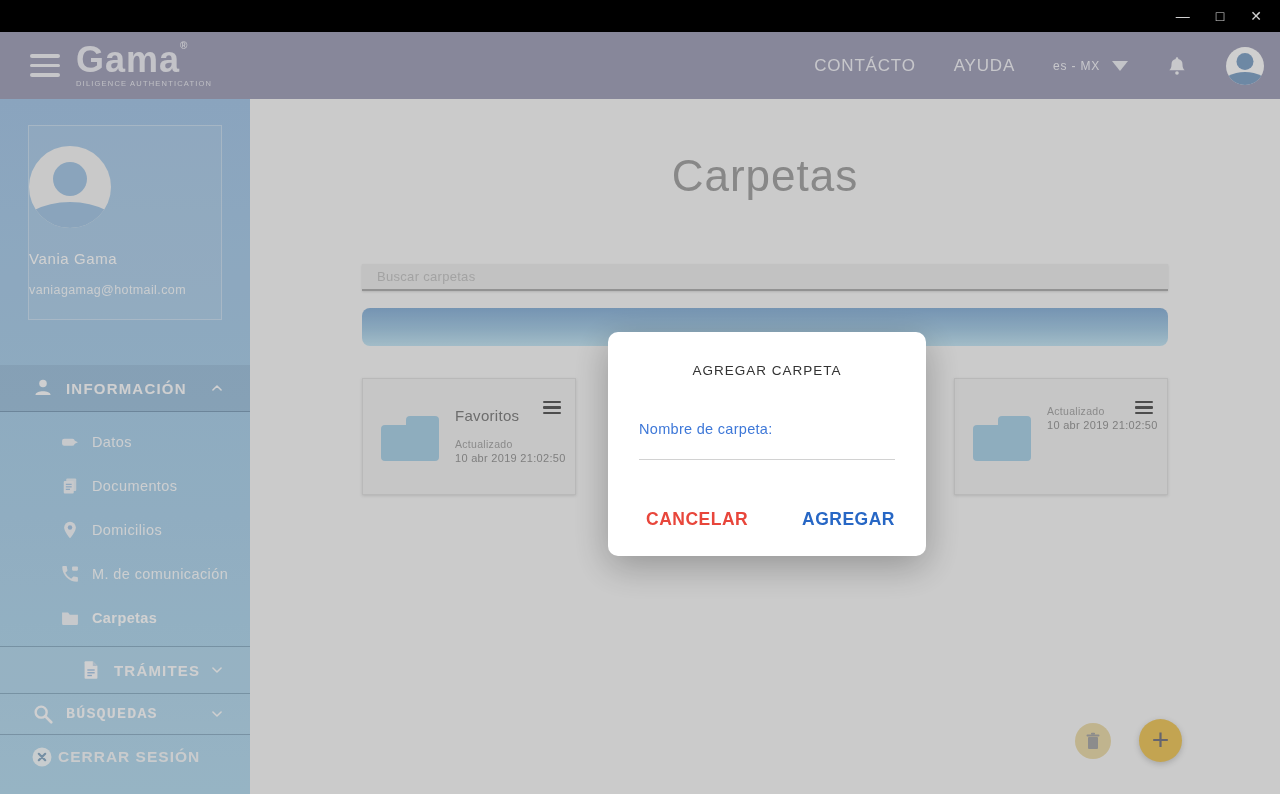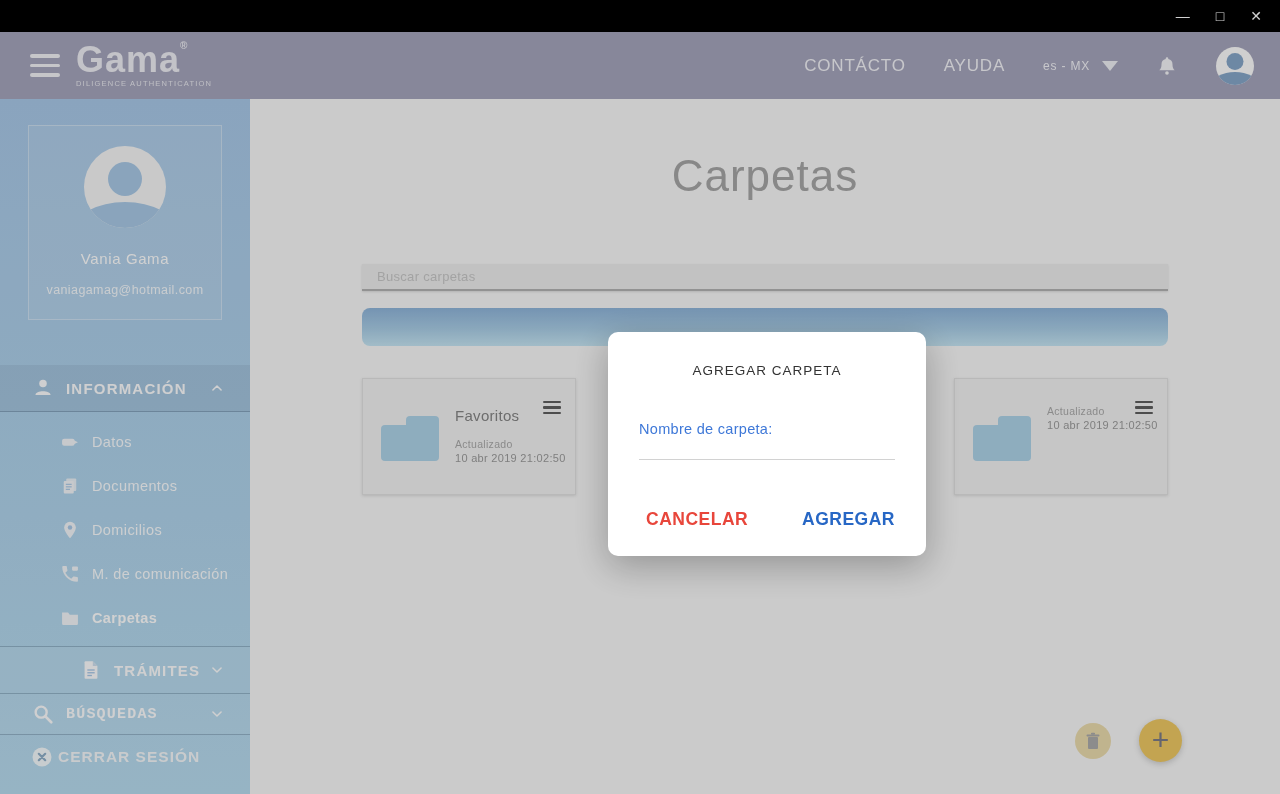--- a/index.html
+++ b/index.html
@@ -15,35 +15,35 @@
 
   
   .header { position:absolute; left:0; top:32px; width:1280px; height:67px;
     background:#a5a5bc; display:flex; align-items:center; z-index:4; }
   .hamburger { margin-left:30px; width:30px; display:flex; flex-direction:column; gap:6px; }
   .hamburger span { height:3.5px; background:#f2f2f6; border-radius:2px; }
   .logo { margin-left:16px; color:#eeeef4; position:relative; }
   .logo .logo-title { font-size:36px; font-weight:700; letter-spacing:1px; line-height:0.95; }
   .logo .reg { font-size:10px; vertical-align:top; position:relative; top:-2px; }
   .logo .logo-sub { font-size:7.5px; letter-spacing:1.2px; margin-top:1px; color:#e8e8ef; }
-  .header-right { margin-left:auto; display:flex; align-items:center; gap:38px; padding-right:26px; }
+  .header-right { margin-left:auto; display:flex; align-items:center; gap:38px; padding-right:16px; }
   .hnav { color:#f3f3f8; font-size:17px; letter-spacing:0.8px; }
   .lang { display:flex; align-items:center; gap:12px; color:#f3f3f8; font-size:12px; letter-spacing:0.8px; }
   .lang-caret { width:0; height:0; border-left:8px solid transparent;
     border-right:8px solid transparent; border-top:10px solid #eef0f4; }
   .bell { width:22px; height:24px; }
   .header-avatar { width:38px; height:38px; border-radius:50%; background:#fdfdfd;
     overflow:hidden; position:relative; }
 
   
   .sidebar { position:absolute; left:0; top:99px; width:250px; height:695px;
     background:linear-gradient(180deg,#a9c9e8 0%, #b0d4ec 60%, #b8dcef 100%); z-index:3; }
   .profile-card { margin:26px auto 0; width:194px; height:195px;
     background:rgba(255,255,255,0.08); border:1px solid rgba(255,255,255,0.35);
-    display:flex; flex-direction:column; align-items:center; }
+    display:flex; flex-direction:column; align-items:flex-start; }
   .profile-avatar { margin-top:20px; width:82px; height:82px; border-radius:50%;
     background:#f6f6f6; position:relative; overflow:hidden; }
   .pa-head { position:absolute; left:50%; top:16px; transform:translateX(-50%);
     width:34px; height:34px; border-radius:50%; background:#a9c9e6; }
   .pa-body { position:absolute; left:-10px; bottom:-30px; width:102px; height:56px;
     border-radius:50%; background:#a9c9e6; }
   .profile-name { margin-top:22px; color:#fff; font-size:15px; letter-spacing:0.6px; }
   .profile-email { margin-top:16px; color:rgba(255,255,255,0.88); font-size:12.5px; letter-spacing:0.4px; }
 
   .nav { margin-top:45px; }

